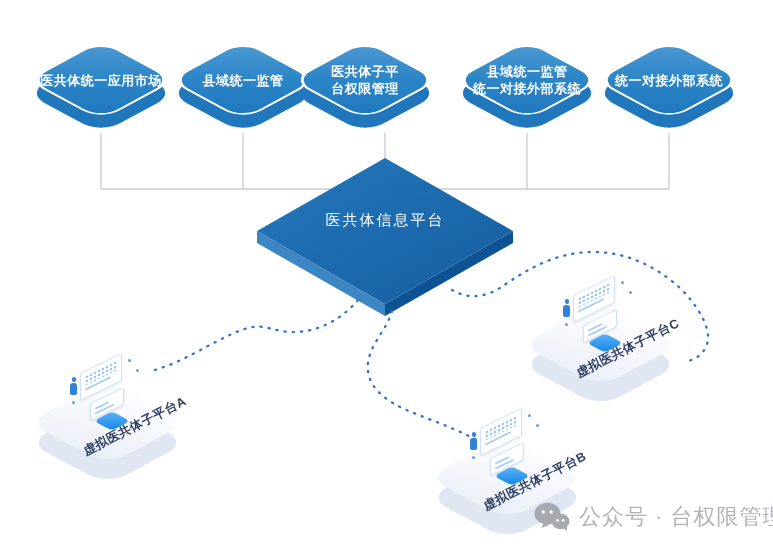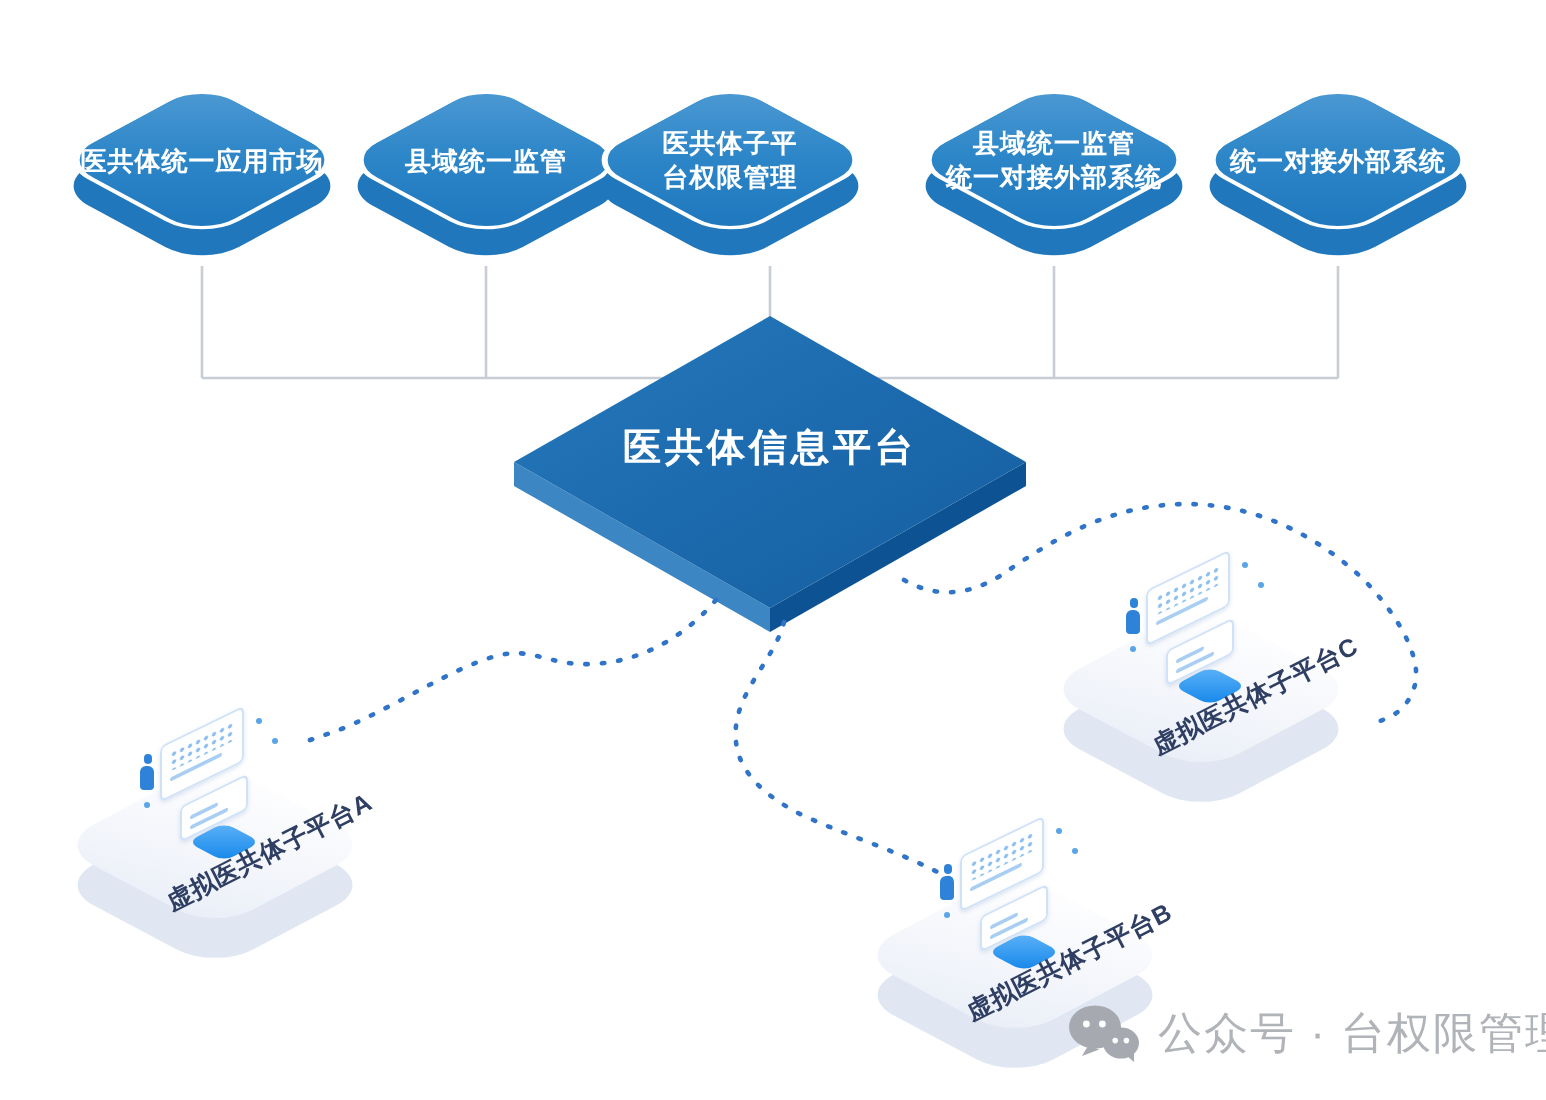--- a/index.html
+++ b/index.html
@@ -24,21 +24,21 @@
     position:absolute;left:-22px;top:0;width:150px;height:106px;
     display:flex;flex-direction:column;align-items:center;justify-content:center;
     color:#ffffff;font-size:13px;font-weight:bold;line-height:17px;text-align:center;
     letter-spacing:0.5px;
   }
   .pos-1{left:48px;}.pos-2{left:190px;}.pos-3{left:312px;}.pos-4{left:474px;}.pos-5{left:616px;}
 
   
   .platform-label{
     position:absolute;left:285px;top:211px;width:200px;text-align:center;
-    color:#ffffff;font-size:19px;font-weight:700;letter-spacing:2px;
+    color:#ffffff;font-size:15px;font-weight:400;letter-spacing:2px;
   }
 
   
   .box{position:absolute;width:160px;height:160px;}
   .b-depth,.b-face{
     position:absolute;left:23px;top:23px;width:113px;height:113px;border-radius:27px;
     transform:scaleY(0.53) rotate(45deg);
   }
   .b-depth{top:43px;background:#e1e7f2;}
   .b-face{background:linear-gradient(160deg,#ffffff 0%,#f4f6fb 55%,#e9eef7 100%);}

